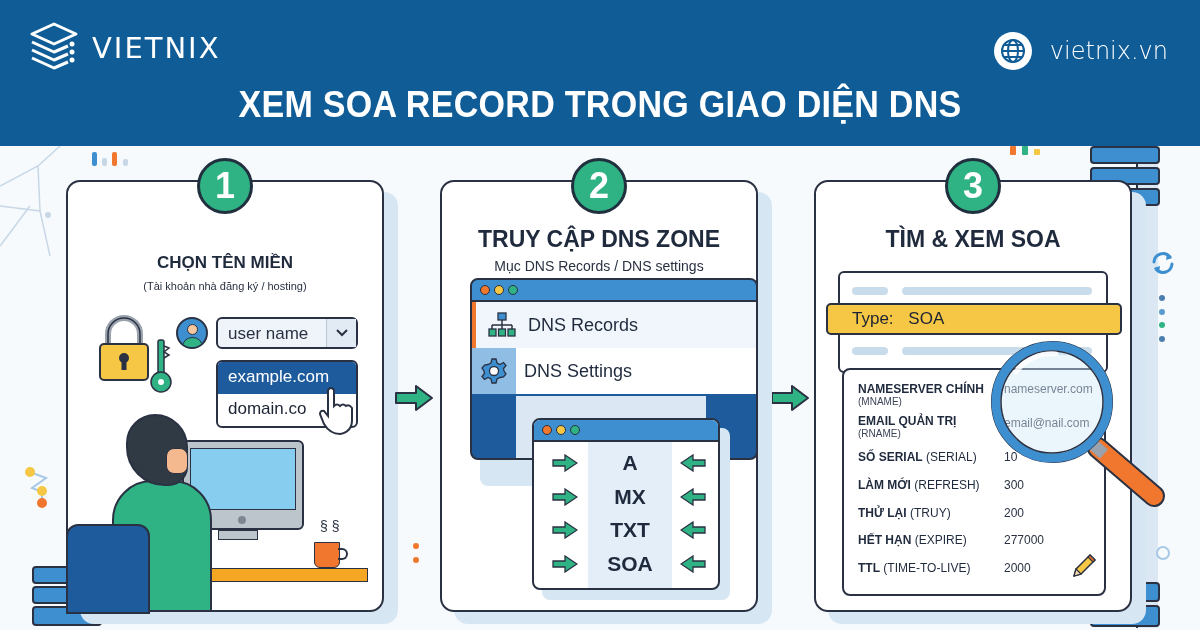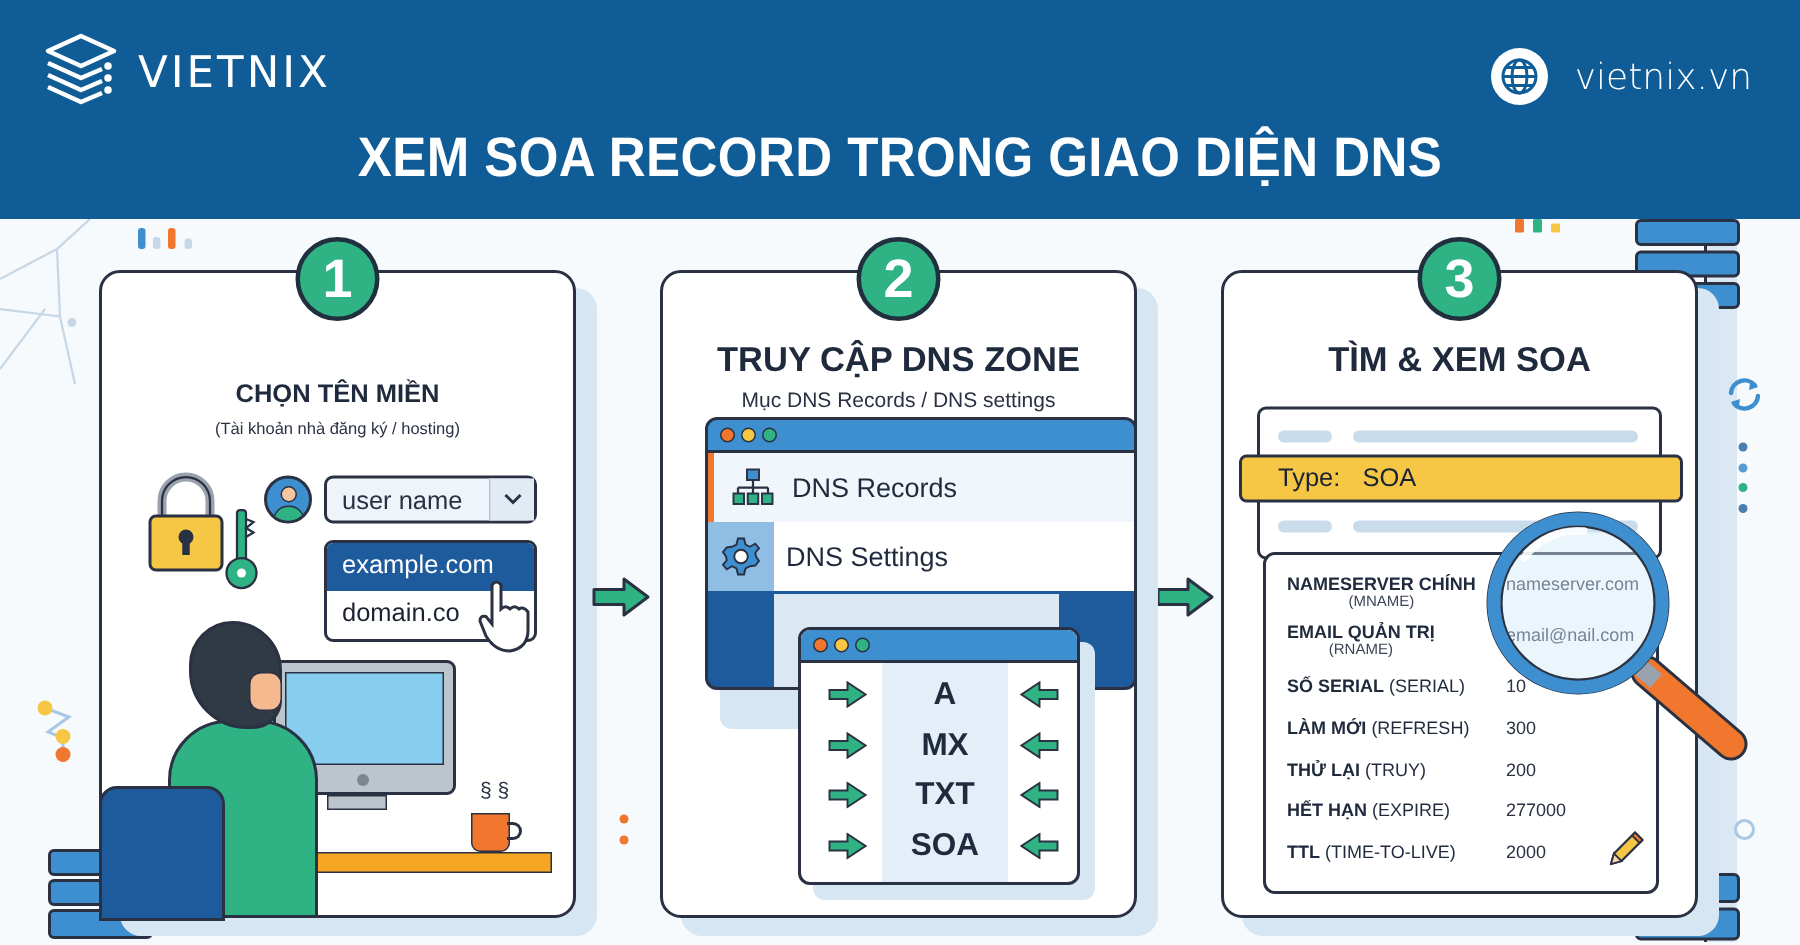--- a/index.html
+++ b/index.html
@@ -36,21 +36,21 @@
   .win-bar { height: 22px; background: #3e8fd0; border-bottom: 2px solid #2a3142; display: flex; align-items: center; padding-left: 8px; gap: 4px; }
   .dot { width: 10px; height: 10px; border-radius: 50%; border: 1.5px solid #2a3142; }
   .menu-row { height: 46px; display: flex; align-items: center; font-size: 18px; color: #1f2a3d; }
   .rec-row { position: absolute; left: 0; width: 100%; height: 34px; display: flex; align-items: center; font-size: 21px; font-weight: 700; color: #1f2a3d; }
 
   
   .soa-card { position: absolute; left: 842px; top: 368px; width: 264px; height: 228px; background: #fff; border: 2px solid #2a3142; border-radius: 8px; }
   .soa-row { position: absolute; left: 14px; font-size: 12px; color: #1f2a3d; }
   .soa-row b { font-weight: 700; }
   .soa-val { position: absolute; left: 160px; font-size: 12px; color: #2a3142; }
-  .soa-sub { display: block; font-size: 10px; color: #3c4557; text-align: center; }
+  .soa-sub { display: block; font-size: 10px; color: #3c4557; }
   .arrow-right { position: absolute; }
 </style>
 </head>
 <body>
 
 <div class="header">
   <div class="logo">
     <svg width="56" height="52" viewBox="0 0 56 52">
       <g fill="none" stroke="#fff" stroke-width="3" stroke-linejoin="round">
         <path d="M4 12 L26 2 L48 12 L26 22 Z"></path>

